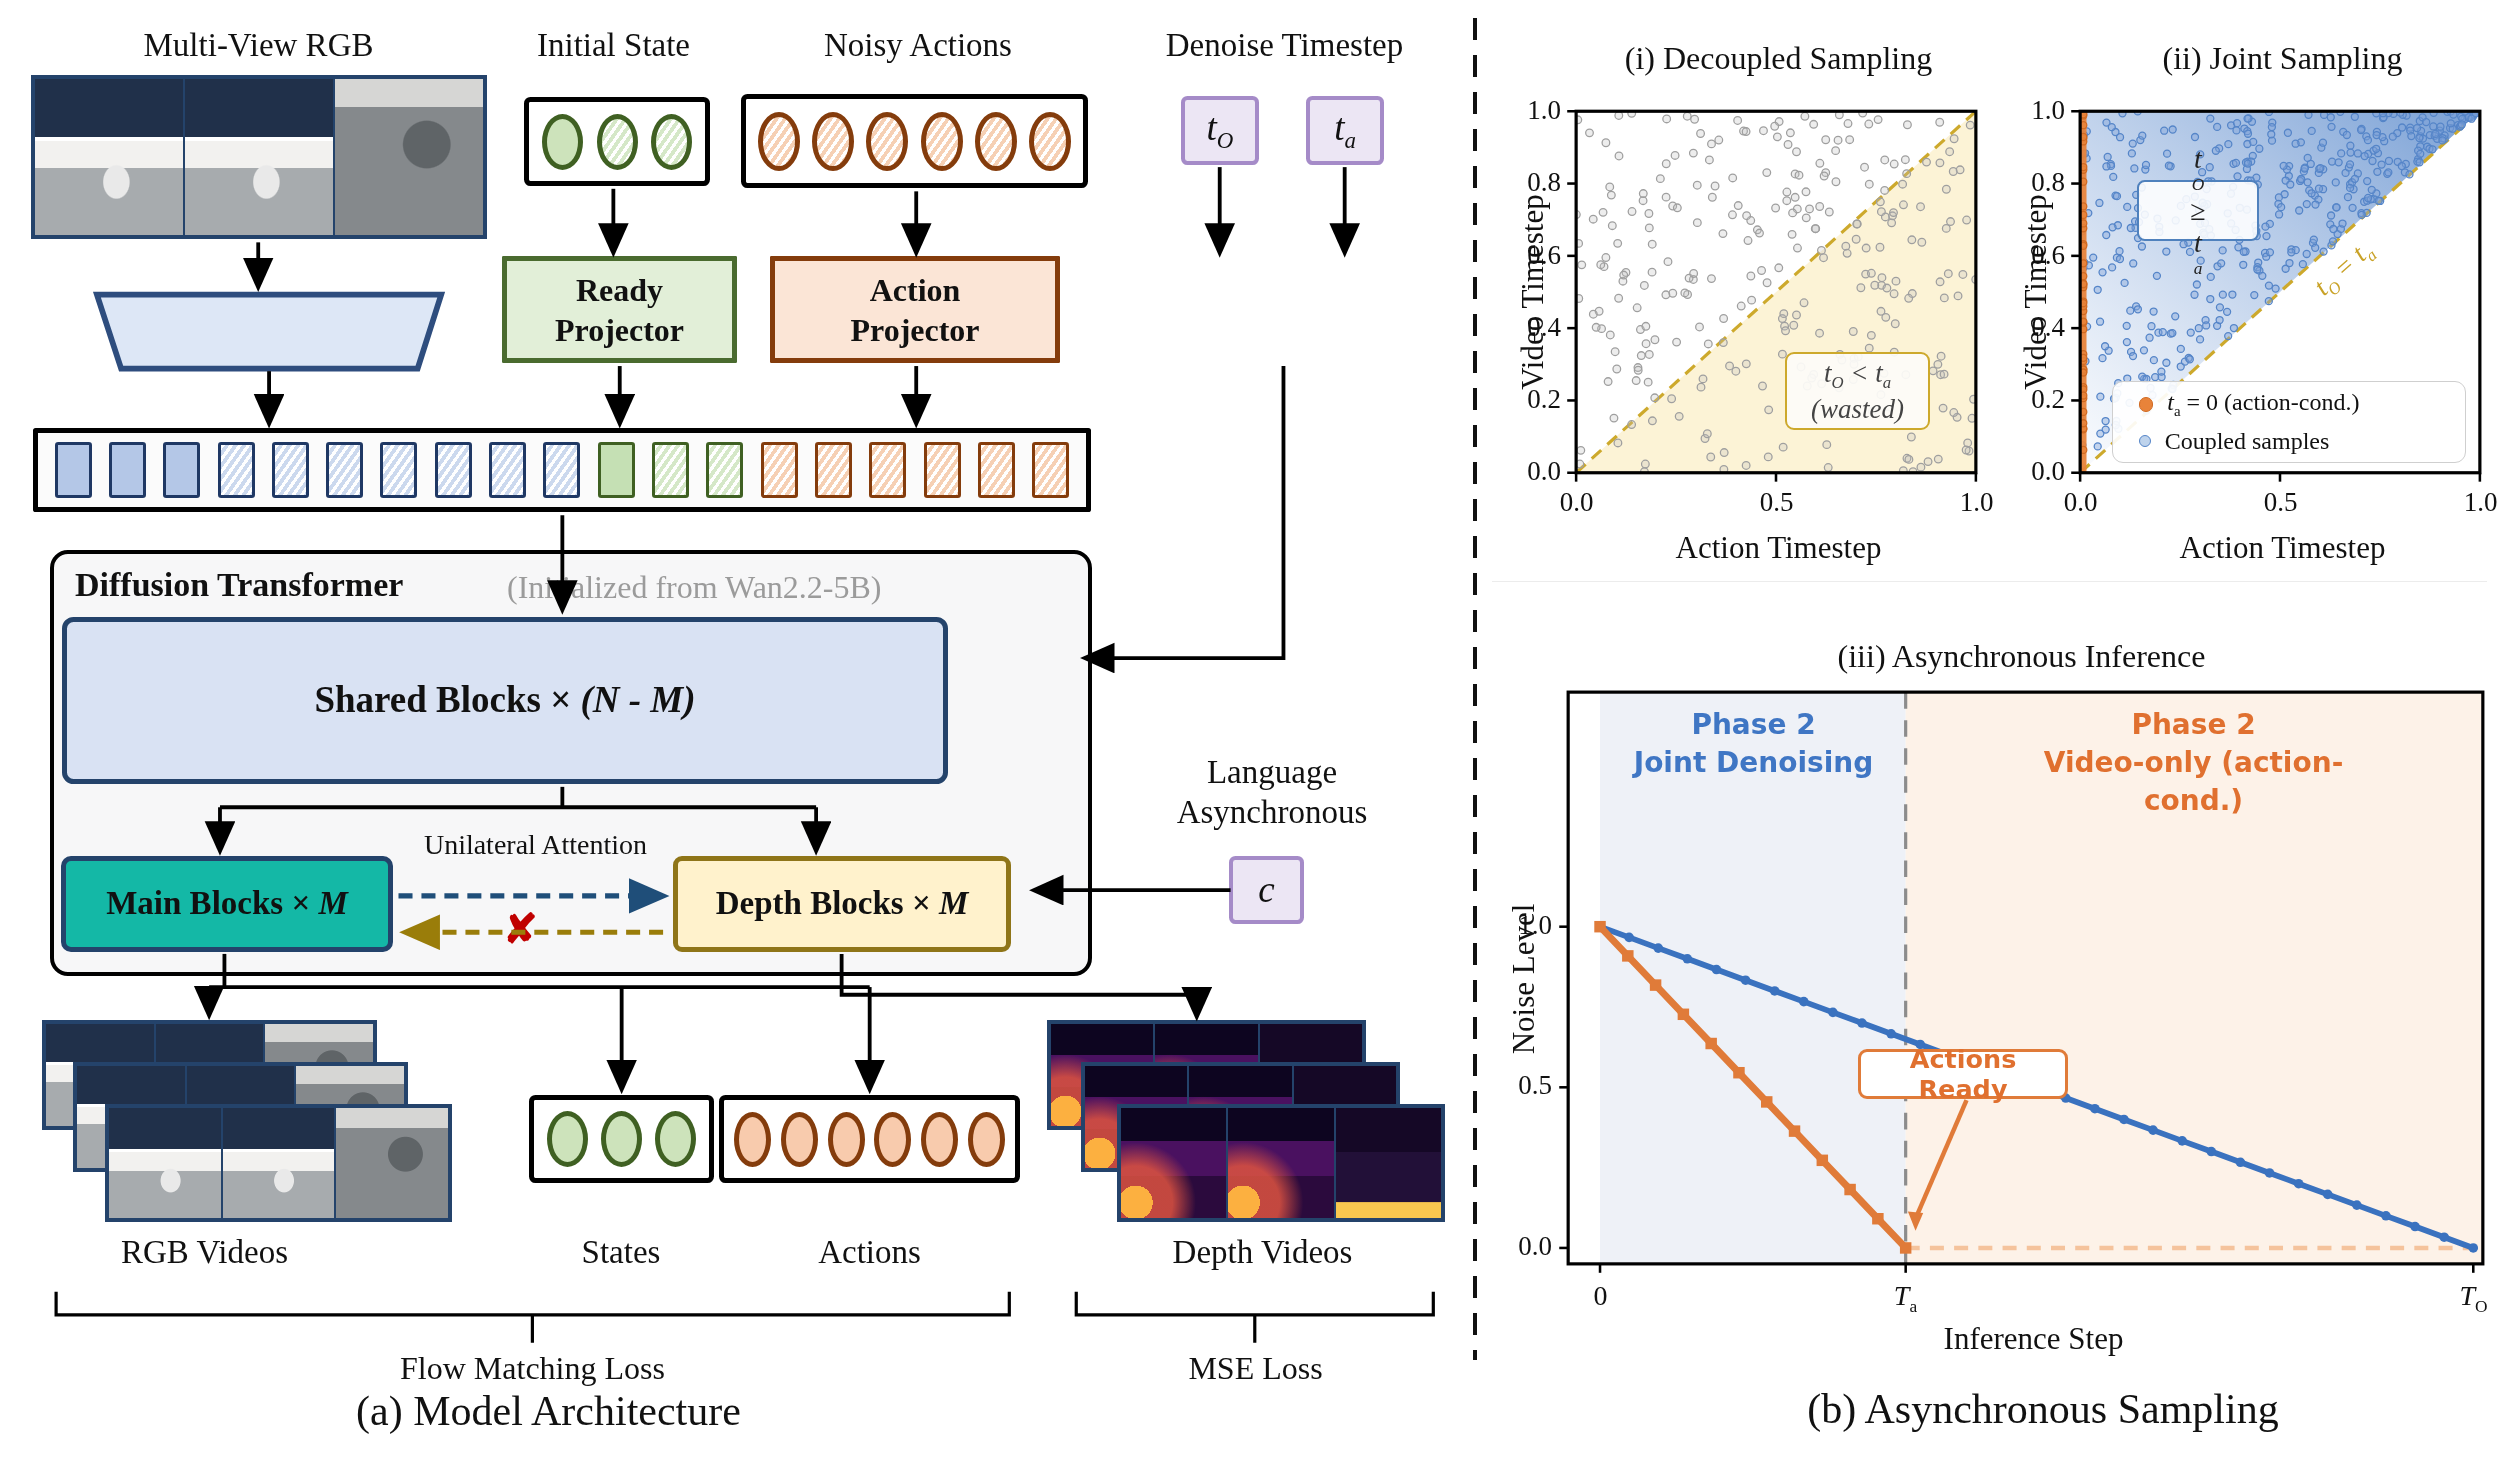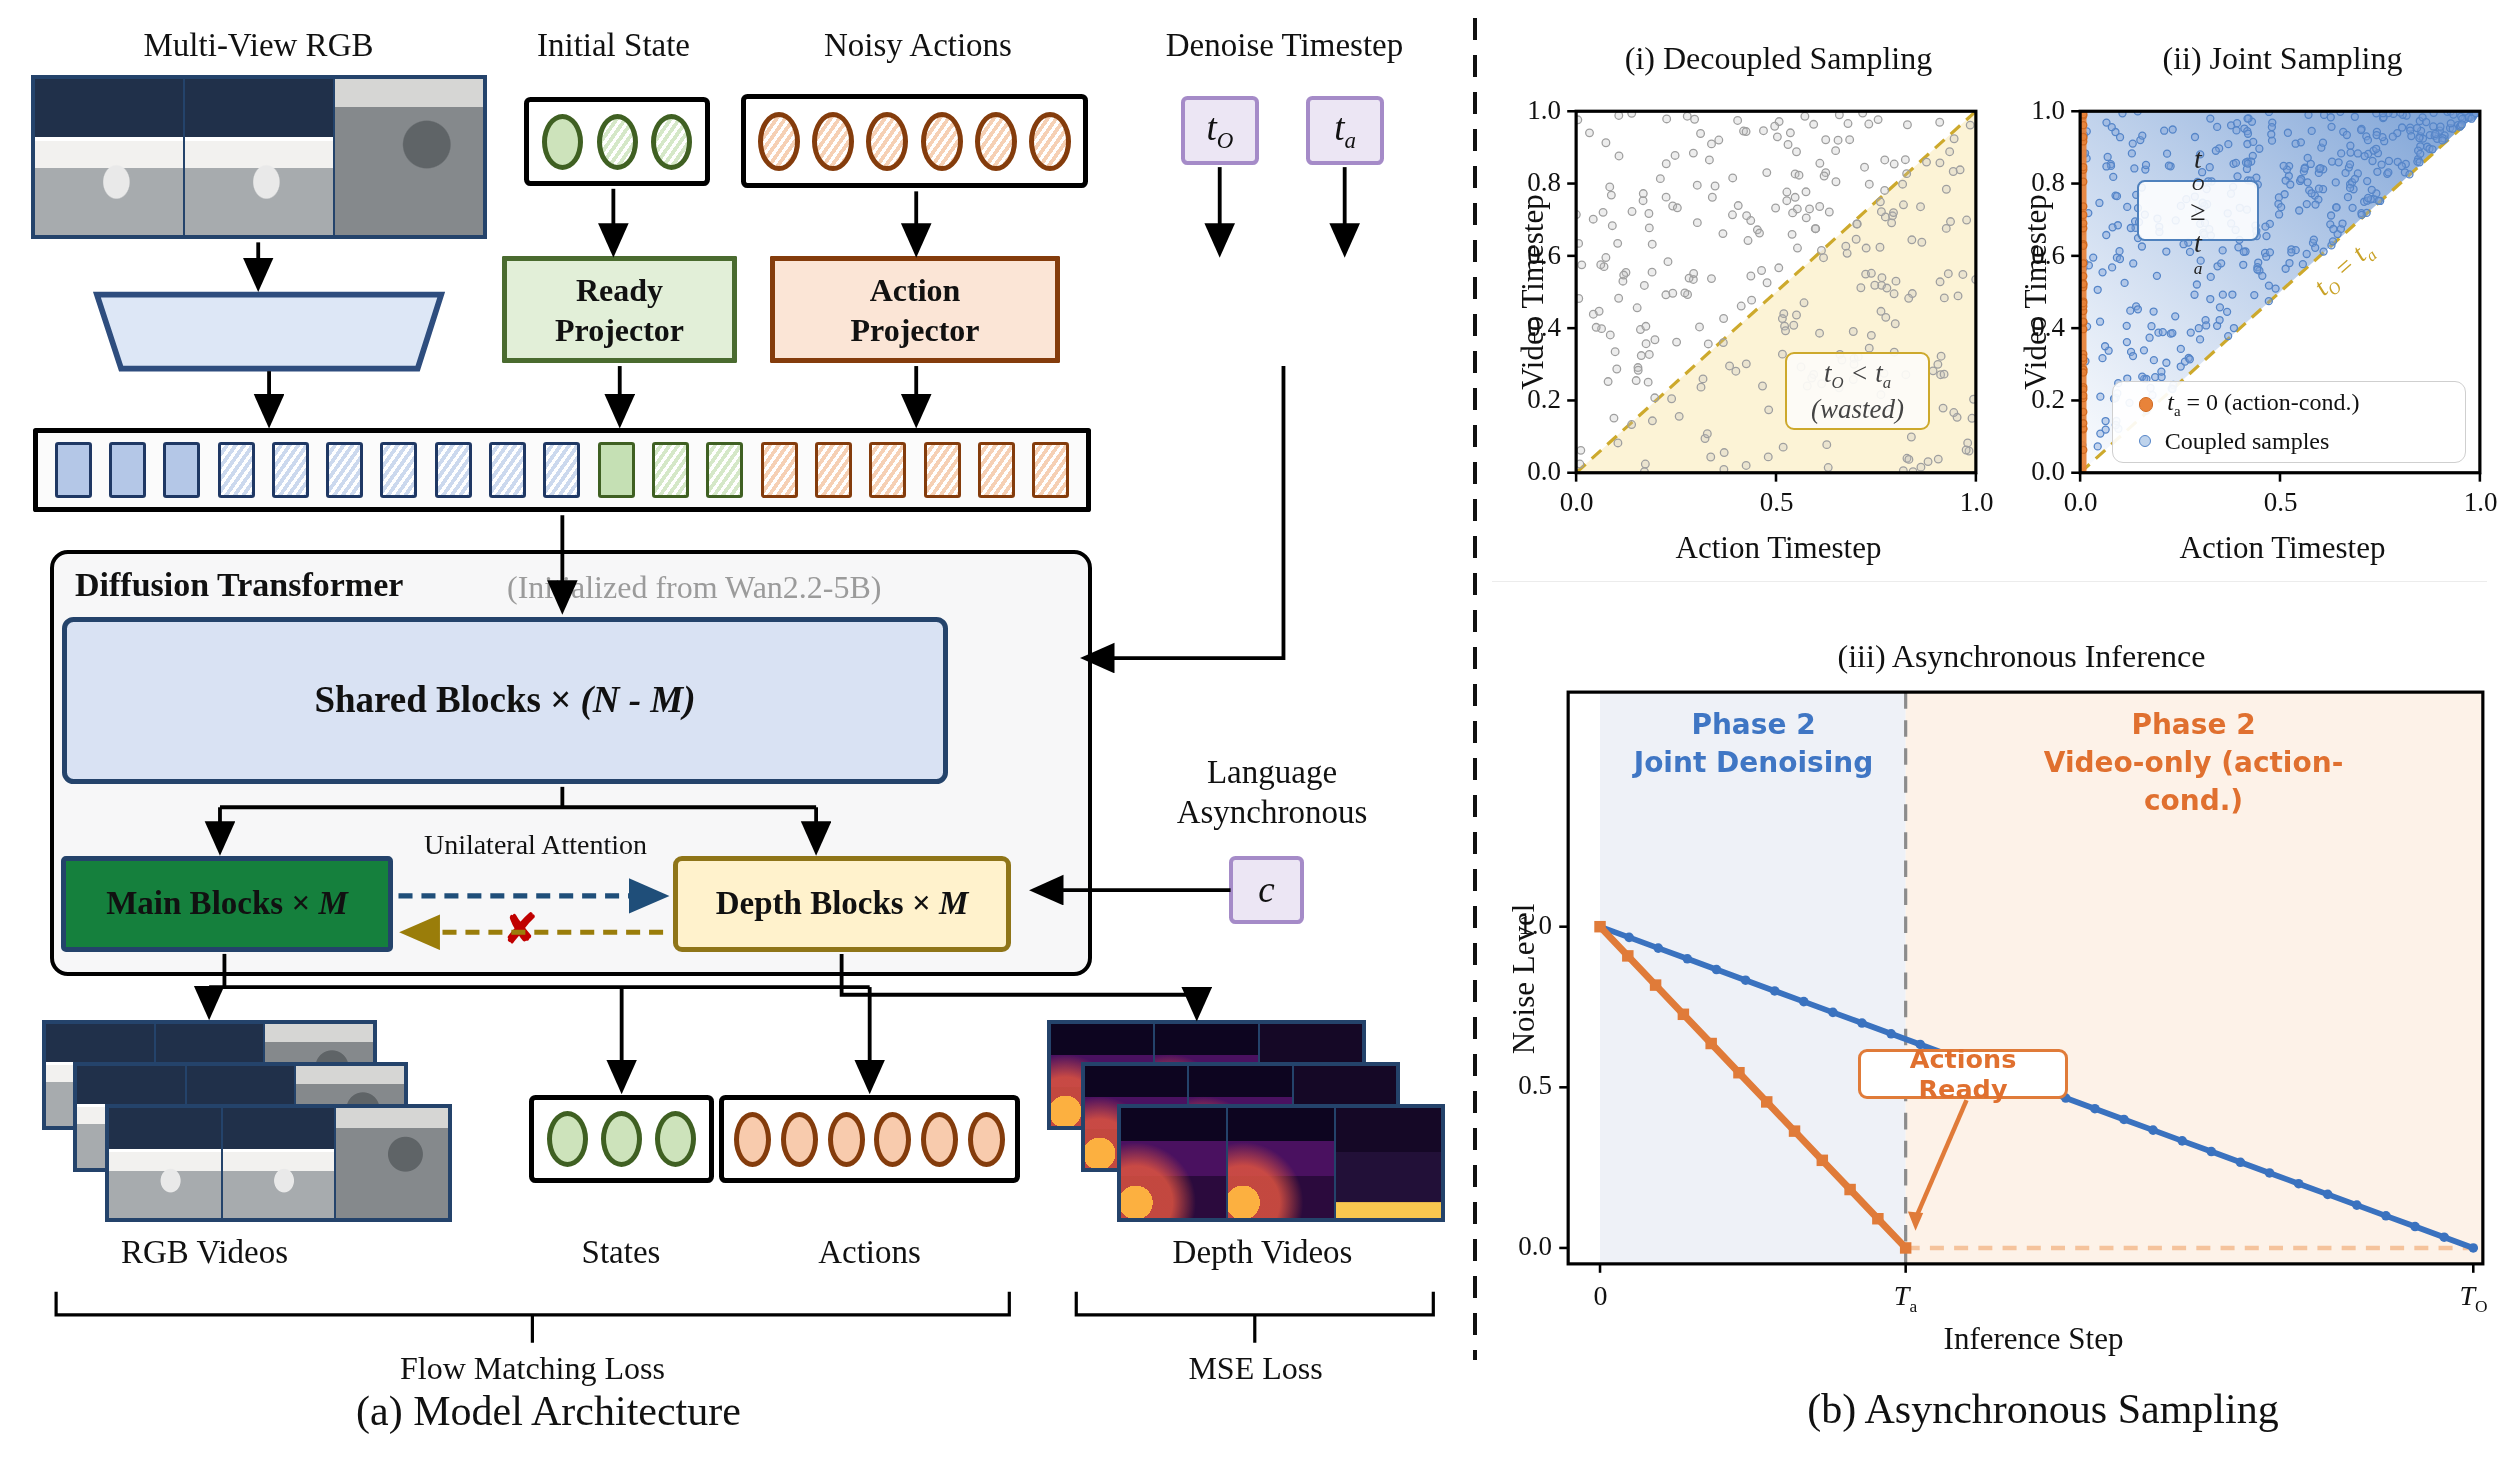--- a/index.html
+++ b/index.html
@@ -120,21 +120,21 @@
   </div>
 
   <div class="box" style="left:50px;top:550px;width:1042px;height:426px;border:4.5px solid #000;border-radius:18px;background:#f7f7f8;"></div>
   <div class="abs" style="left:75px;top:566px;font-size:34px;font-weight:bold;">Diffusion Transformer</div>
   <div class="abs" style="left:507px;top:569px;font-size:32px;color:#9b9b9b;">(Initialized from Wan2.2-5B)</div>
 
   <div class="box blab" style="left:62px;top:617px;width:886px;height:167px;border:5.1px solid #24436b;background:#d9e2f3;border-radius:11.5px;font-size:37px;">
       <span id="shared-label">Shared Blocks × <i>(N - M)</i></span>
     </div>
 
-  <div class="box blab" style="left:61px;top:856px;width:332px;height:96px;border:5.1px solid #24436b;background:#15803d;border-radius:5px;font-size:33px;">
+  <div class="box blab" style="left:61px;top:856px;width:332px;height:96px;border:5.1px solid #24436b;background:#14b8a6;border-radius:10px;font-size:33px;">
       <span id="main-label">Main Blocks × <i>M</i></span>
     </div>
   <div class="box blab" style="left:673px;top:856px;width:338px;height:96px;border:5.1px solid #8f7518;background:#fff2cc;border-radius:9px;font-size:33px;">
       <span id="depth-label">Depth Blocks × <i>M</i></span>
     </div>
 
   <div class="lbl" style="left:408px;top:829px;width:255px;font-size:28px;">Unilateral Attention</div>
   <div class="abs" style="left:492px;top:905px;width:57px;text-align:center;font-size:41px;font-weight:bold;color:#c00000;">✘</div>
 
   <div class="lbl" style="left:1167px;top:754px;width:210px;">Language</div>

